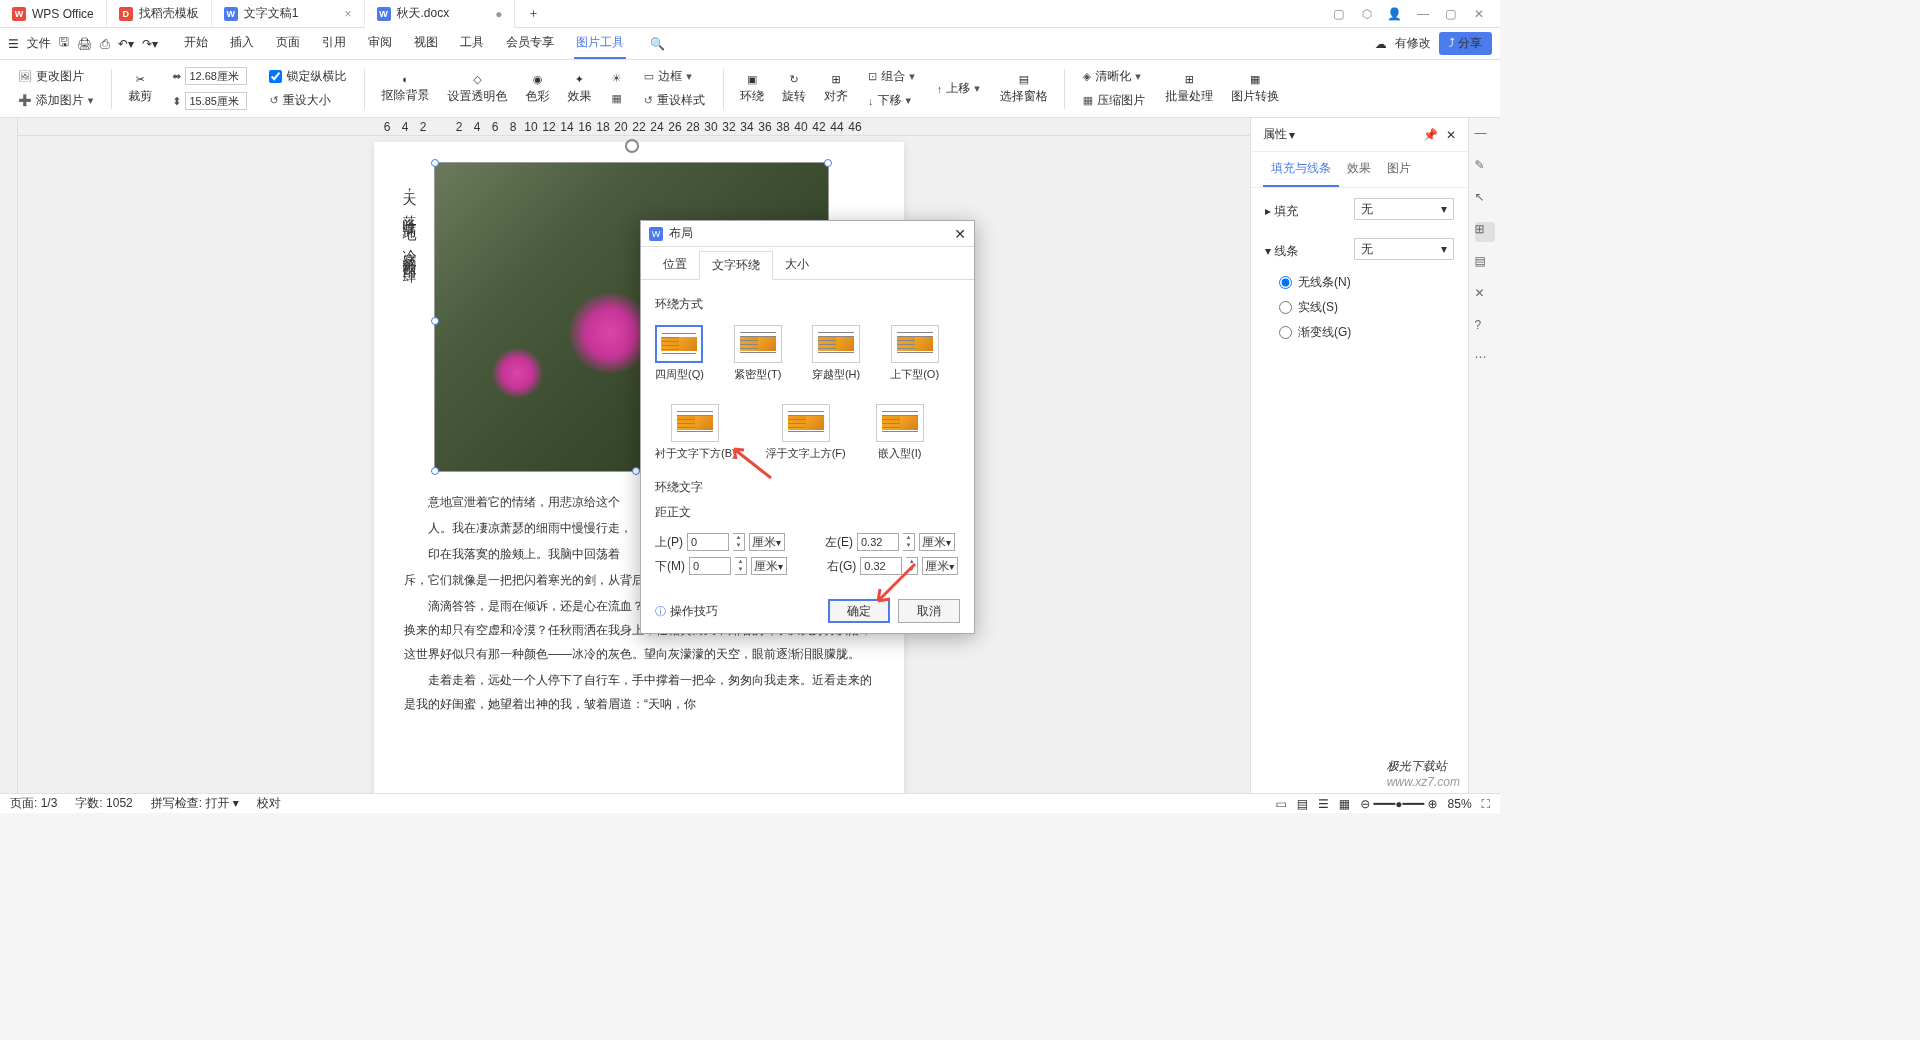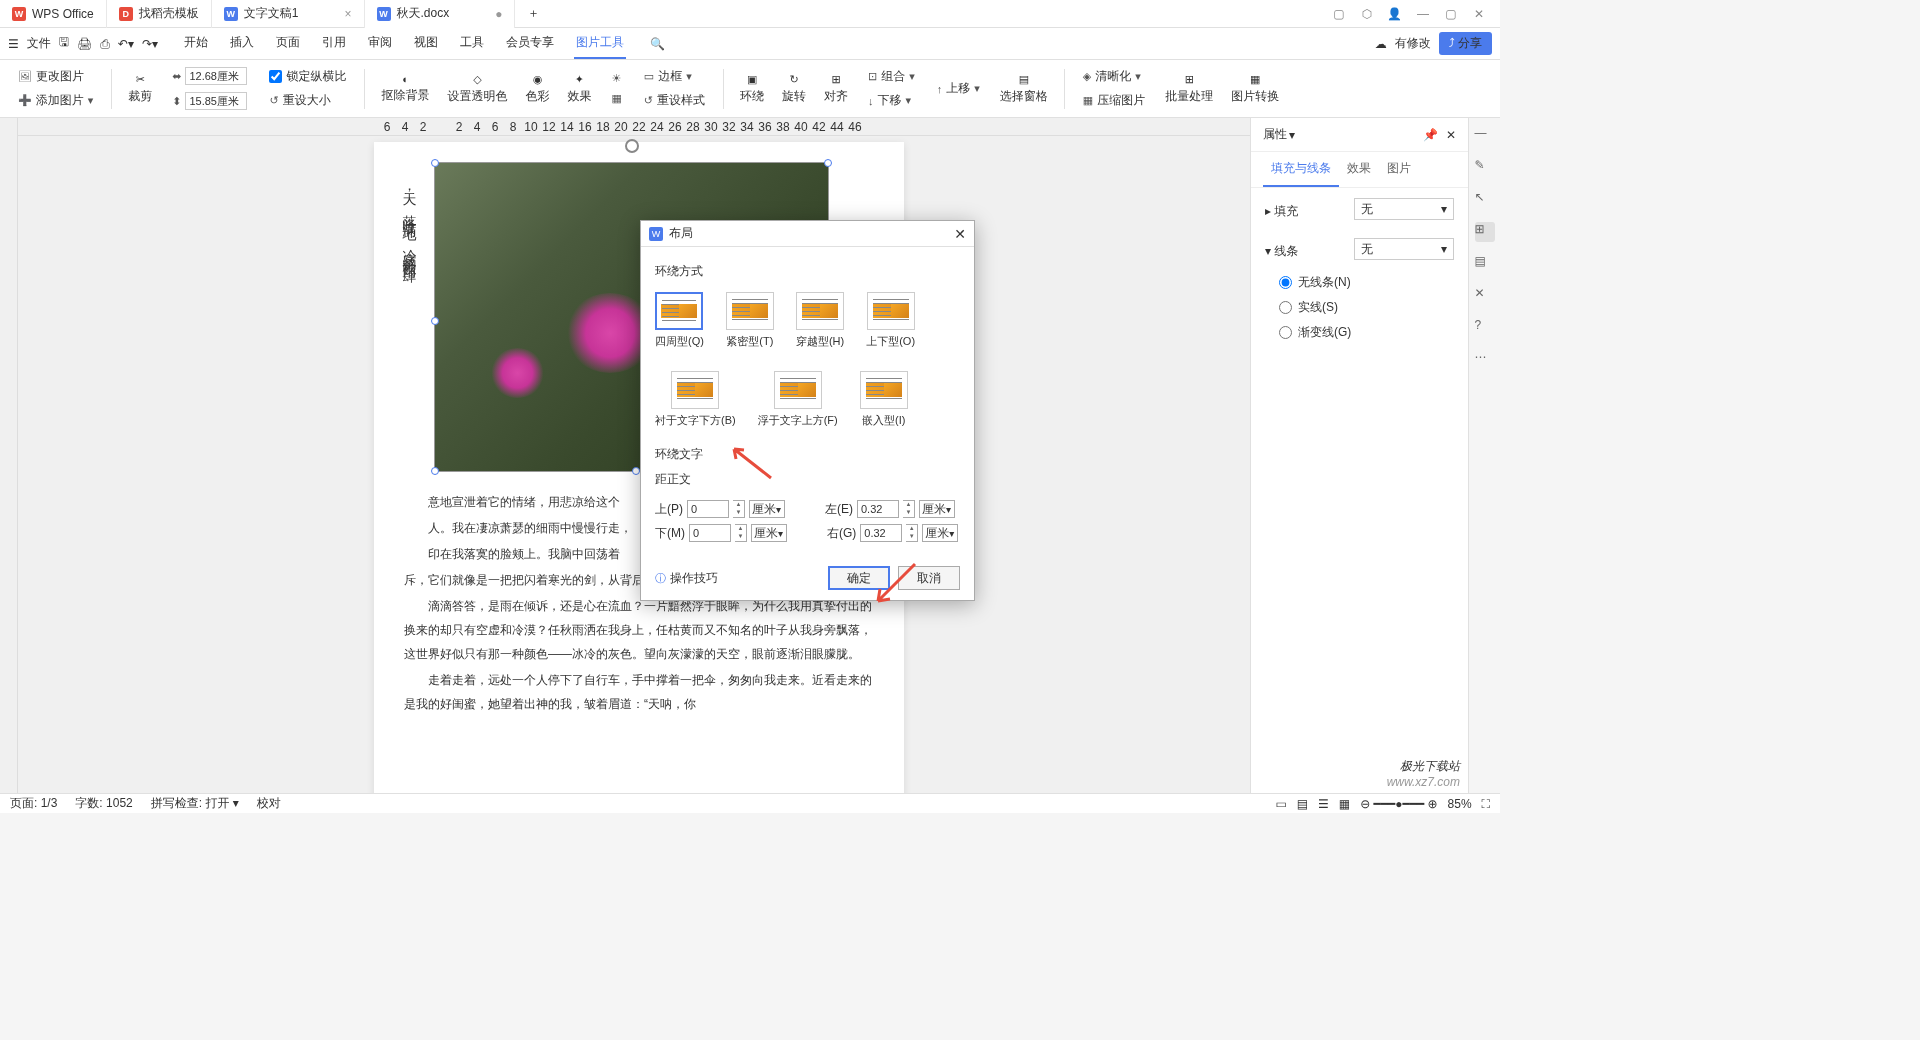--- a/index.html
+++ b/index.html
@@ -39,21 +39,21 @@
 .body-text p{text-indent:2em;margin-bottom:2px}
 .dialog{position:absolute;left:640px;top:220px;width:335px;background:#fff;border:1px solid #aaa;box-shadow:0 4px 20px rgba(0,0,0,.3);z-index:100}
 .dlg-title{height:26px;background:#fff;display:flex;align-items:center;padding:0 8px;border-bottom:1px solid #e0e0e0}
 .dlg-title-icon{width:14px;height:14px;background:#4b7bec;border-radius:2px;margin-right:6px;color:#fff;font-size:9px;display:flex;align-items:center;justify-content:center}
 .dlg-close{margin-left:auto;font-size:14px;cursor:pointer}
 .dlg-tabs{display:flex;padding:4px 10px 0;border-bottom:1px solid #ddd}
 .dlg-tab{padding:5px 12px;cursor:pointer;font-size:12px}
 .dlg-tab.active{border:1px solid #ddd;border-bottom:1px solid #fff;background:#fff;margin-bottom:-1px}
 .dlg-body{padding:10px 14px}
 .section-title{font-size:12px;margin:6px 0 8px;color:#333}
-.wrap-grid{display:flex;flex-wrap:wrap;gap:22px 22px;padding:4px 0 12px}
+.wrap-grid{display:flex;flex-wrap:wrap;gap:22px 30px;padding:4px 0 12px}
 .wrap-opt{display:flex;flex-direction:column;align-items:center;gap:4px;cursor:pointer}
 .wrap-icon{width:48px;height:38px;border:1px solid #ccc;display:flex;align-items:center;justify-content:center;position:relative;background:#fff}
 .wrap-opt.selected .wrap-icon{border:2px solid #4b7bec}
 .wrap-icon::before{content:"";width:18px;height:14px;background:linear-gradient(45deg,#f5a623,#e8941a)}
 .wrap-icon::after{content:"";position:absolute;left:5px;right:5px;top:6px;bottom:6px;background:repeating-linear-gradient(to bottom,#888 0,#888 1px,transparent 1px,transparent 4px)}
 .wrap-icon span{position:relative;z-index:1;width:18px;height:14px;background:linear-gradient(135deg,#f5a623,#d4821a)}
 .wrap-label{font-size:11px;color:#333}
 .radio-row{display:flex;gap:14px;padding:4px 0 10px;flex-wrap:wrap}
 .radio-item{display:flex;align-items:center;gap:4px;font-size:11px}
 .radio-item input{width:12px;height:12px}
@@ -77,21 +77,21 @@
 .rp-tab.active{color:#4b7bec;border-bottom:2px solid #4b7bec}
 .rp-section{padding:10px 14px}
 .rp-row{display:flex;align-items:flex-end;margin-bottom:10px}
 .rp-select{margin-left:auto;width:100px;height:22px;border:1px solid #ccc;padding:0 6px;font-size:11px;display:flex;align-items:center;justify-content:space-between}
 .rp-radio{display:flex;align-items:center;gap:6px;padding:4px 0;font-size:12px}
 .right-toolbar{position:absolute;right:0;top:118px;width:32px;bottom:20px;background:#f5f5f5;border-left:1px solid #e0e0e0;display:flex;flex-direction:column;align-items:center;padding-top:8px;gap:12px}
 .rt-icon{width:20px;height:20px;color:#666;cursor:pointer}
 .rt-icon.active{background:#e0e0e0;border-radius:3px}
 .statusbar{position:absolute;bottom:0;left:0;right:0;height:20px;background:#fff;border-top:1px solid #e0e0e0;display:flex;align-items:center;padding:0 10px;font-size:11px;color:#666;gap:18px}
 .statusbar .right{margin-left:auto;display:flex;align-items:center;gap:10px}
-.watermark{position:absolute;right:40px;bottom:24px;font-size:13px;color:#4caf50;font-style:italic;z-index:50;display:flex;flex-direction:column;align-items:flex-end}
+.watermark{position:absolute;right:40px;bottom:24px;font-size:13px;color:#4caf50;font-style:italic;z-index:50;display:flex;flex-direction:column;align-items:flex-start}
 .watermark .sub{font-size:12px;color:#999}
 svg{stroke:currentColor;fill:none;stroke-width:1.5}
 </style>
 </head>
 <body>
 
 <div class="titlebar">
   <div class="tab">
     <span class="tab-icon" style="background:#e74c3c">W</span>
     <span>WPS Office</span>
@@ -256,20 +256,25 @@
     </div>
   </div>
 </div>
 
 <div class="dialog">
   <div class="dlg-title">
     <span class="dlg-title-icon">W</span>
     <span>布局</span>
     <span class="dlg-close">✕</span>
   </div>
+  <div class="dlg-tabs">
+    <div class="dlg-tab">位置</div>
+    <div class="dlg-tab active">文字环绕</div>
+    <div class="dlg-tab">大小</div>
+  </div>
   <div class="dlg-body">
     <div class="section-title">环绕方式</div>
     <div class="wrap-grid">
       <div class="wrap-opt selected">
           <div class="wrap-icon">
             <span></span>
           </div>
           <span class="wrap-label">四周型(Q)</span>
         </div>
       <div class="wrap-opt">

